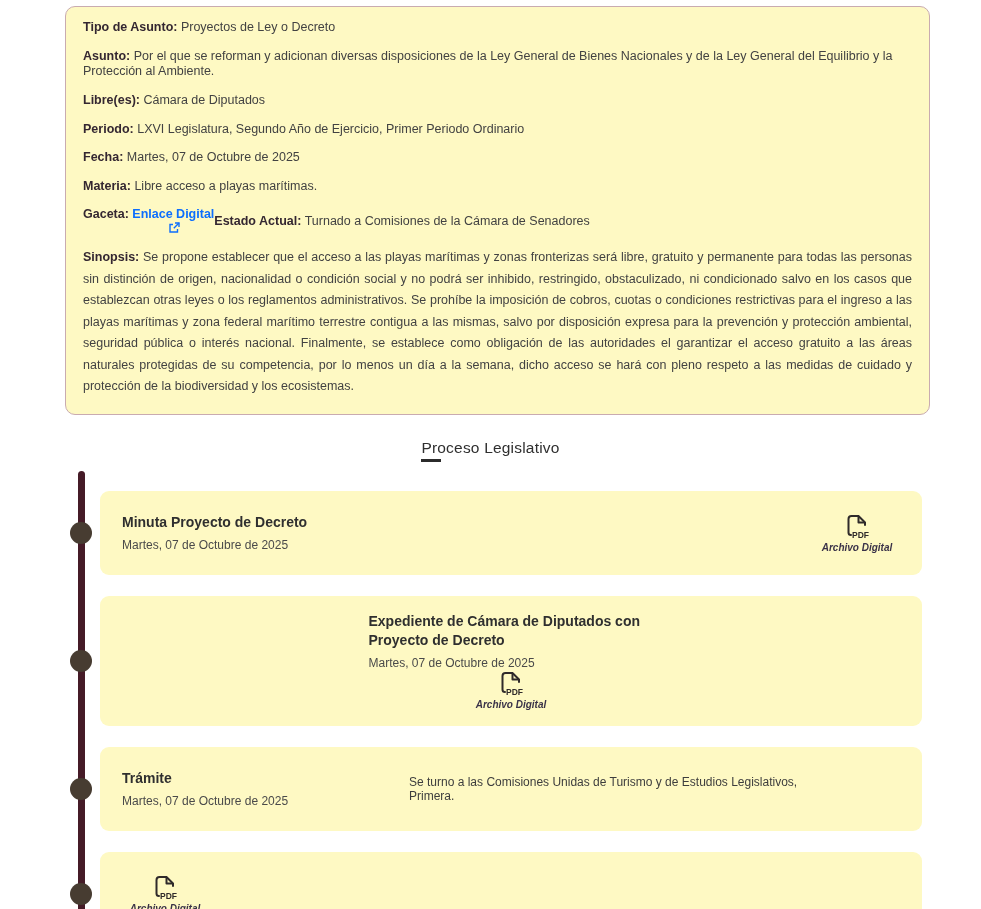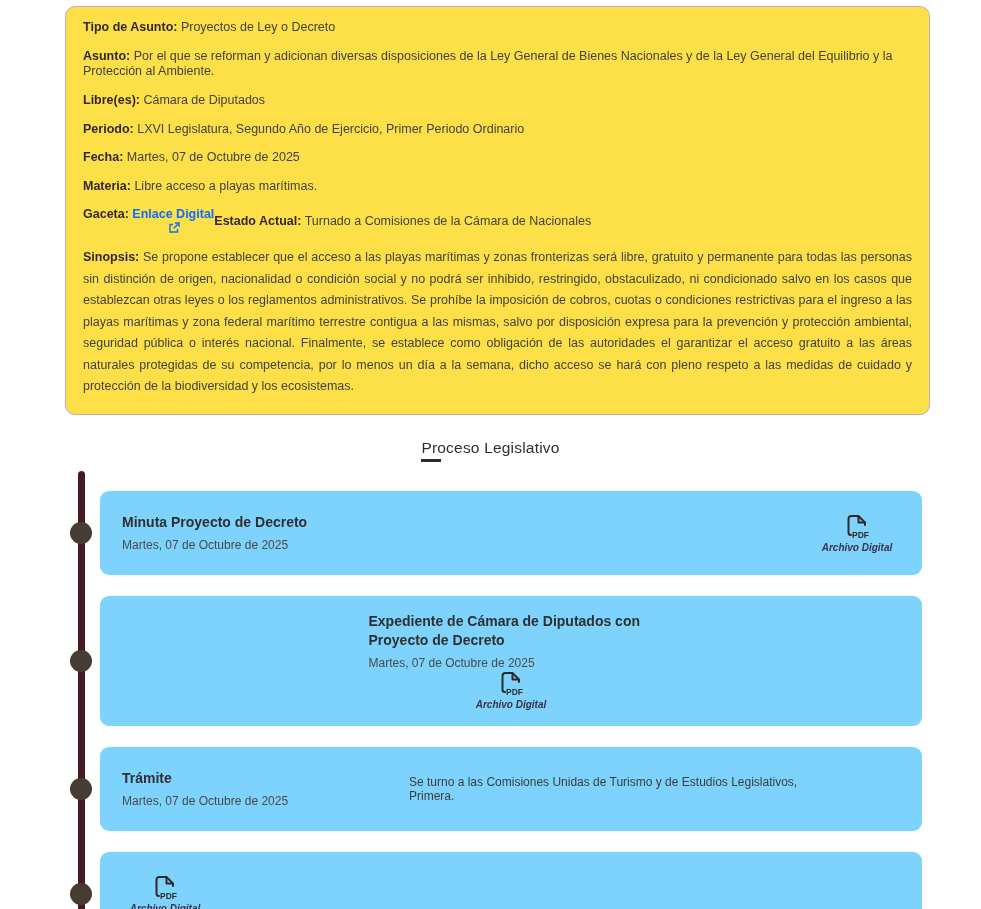--- a/index.html
+++ b/index.html
@@ -7,21 +7,21 @@
     font-family: "Liberation Sans", "DejaVu Sans", sans-serif; color: #3f3f3f; }
 
   
   .detail-card {
     position: relative;
     margin: 6px 50px 0 65px;
     width: 865px;
     border: 1px solid #c9abb0;
     border-radius: 10px;
     padding: 13px 17px 16px 17px;
-    background: #fde047;
+    background: #fef9c3;
   }
   .field-row { font-size: 12.5px; margin-bottom: 13px; line-height: 1.25; color: #424242; }
   .field-row b, .inline-label { font-weight: bold; color: #342731; }
   .split-row { display: flex; align-items: center; font-size: 12.5px; margin-bottom: 13px; }
   .gaceta-link { color: #0d6efd; font-weight: bold; text-decoration: none; display: inline-flex; align-items: center; gap: 1px; flex-direction: column; }
   .ext-icon { width: 12px; height: 12px; display: inline-block; margin-left: 1px; }
   .estado { color: #424242; }
   .sinopsis { font-size: 12.5px; line-height: 1.72; text-align: justify; color: #424242; margin-bottom: 0; }
 
   
@@ -38,21 +38,21 @@
   
   .timeline { position: relative; padding: 20px 0 0 0; }
   .tl-line {
     position: absolute; left: 78px; top: 0; bottom: -60px; width: 7px;
     background: #451b27; border-radius: 6px;
   }
   .tl-card {
     position: relative;
     margin: 0 59px 21px 100px;
     width: 822px;
-    background: #7dd3fc;
+    background: #fef9c3;
     border-radius: 9px;
     display: flex; align-items: center;
     padding: 16px 22px;
   }
   .tl-card.h1 { min-height: 84px; }
   .tl-card.h2 { min-height: 92px; flex-direction: column; }
   .tl-dot {
     position: absolute; left: -30px; top: calc(50% - 11px);
     width: 22px; height: 22px; border-radius: 50%;
     background: #473c31;
@@ -101,21 +101,21 @@
           <span>Enlace Digital</span>
           <svg class="ext-icon" viewBox="0 0 12 12" fill="none" stroke="#0d6efd" stroke-width="1.4">
             <path d="M5 2.5H2v7.5h7.5V7"></path>
             <path d="M7 1h4v4"></path>
             <path d="M11 1L5.8 6.2"></path>
           </svg>
         </a>
     </span>
     <span class="estado">
       <span class="inline-label">Estado Actual:</span>
-      <span>Turnado a Comisiones de la Cámara de Nacionales</span>
+      <span>Turnado a Comisiones de la Cámara de Senadores</span>
     </span>
   </div>
 
   <p class="sinopsis">
     <b class="inline-label">Sinopsis:</b>
     <span>Se propone establecer que el acceso a las playas marítimas y zonas fronterizas será libre, gratuito y permanente para todas las personas sin distinción de origen, nacionalidad o condición social y no podrá ser inhibido, restringido, obstaculizado, ni condicionado salvo en los casos que establezcan otras leyes o los reglamentos administrativos. Se prohíbe la imposición de cobros, cuotas o condiciones restrictivas para el ingreso a las playas marítimas y zona federal marítimo terrestre contigua a las mismas, salvo por disposición expresa para la prevención y protección ambiental, seguridad pública o interés nacional. Finalmente, se establece como obligación de las autoridades el garantizar el acceso gratuito a las áreas naturales protegidas de su competencia, por lo menos un día a la semana, dicho acceso se hará con pleno respeto a las medidas de cuidado y protección de la biodiversidad y los ecosistemas.</span>
   </p>
 </div>
 
 <div class="section-heading">

